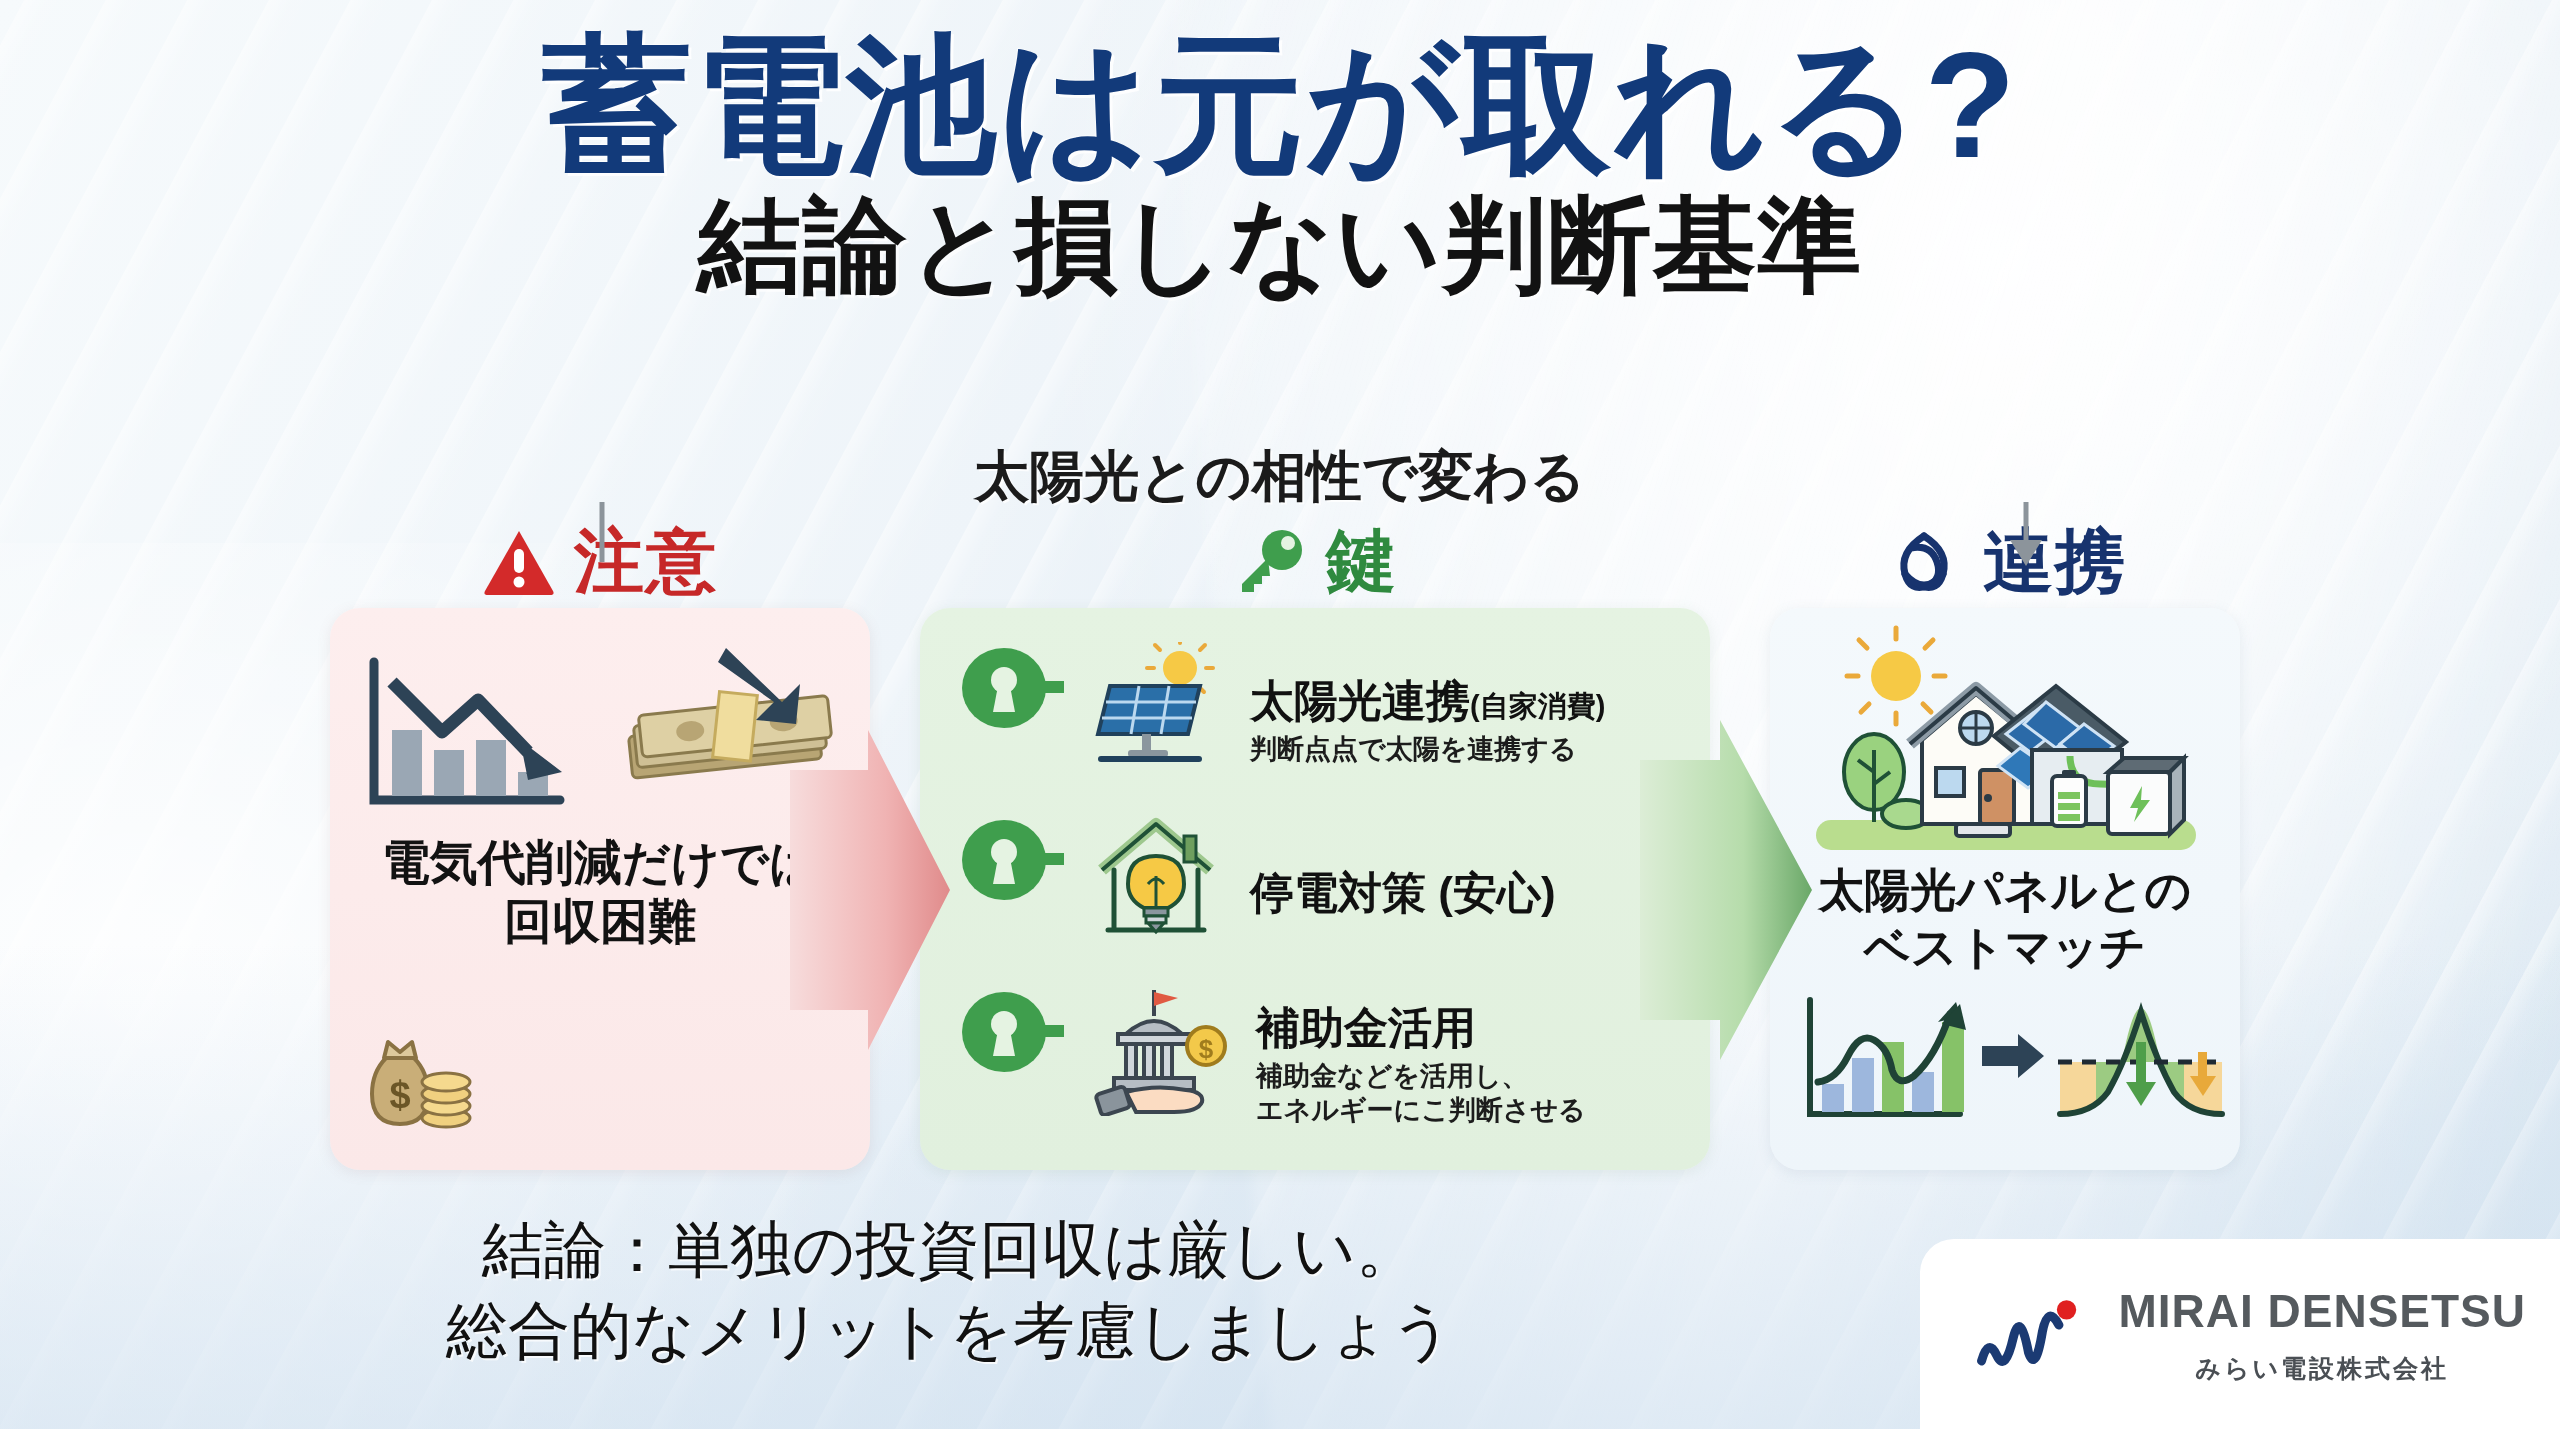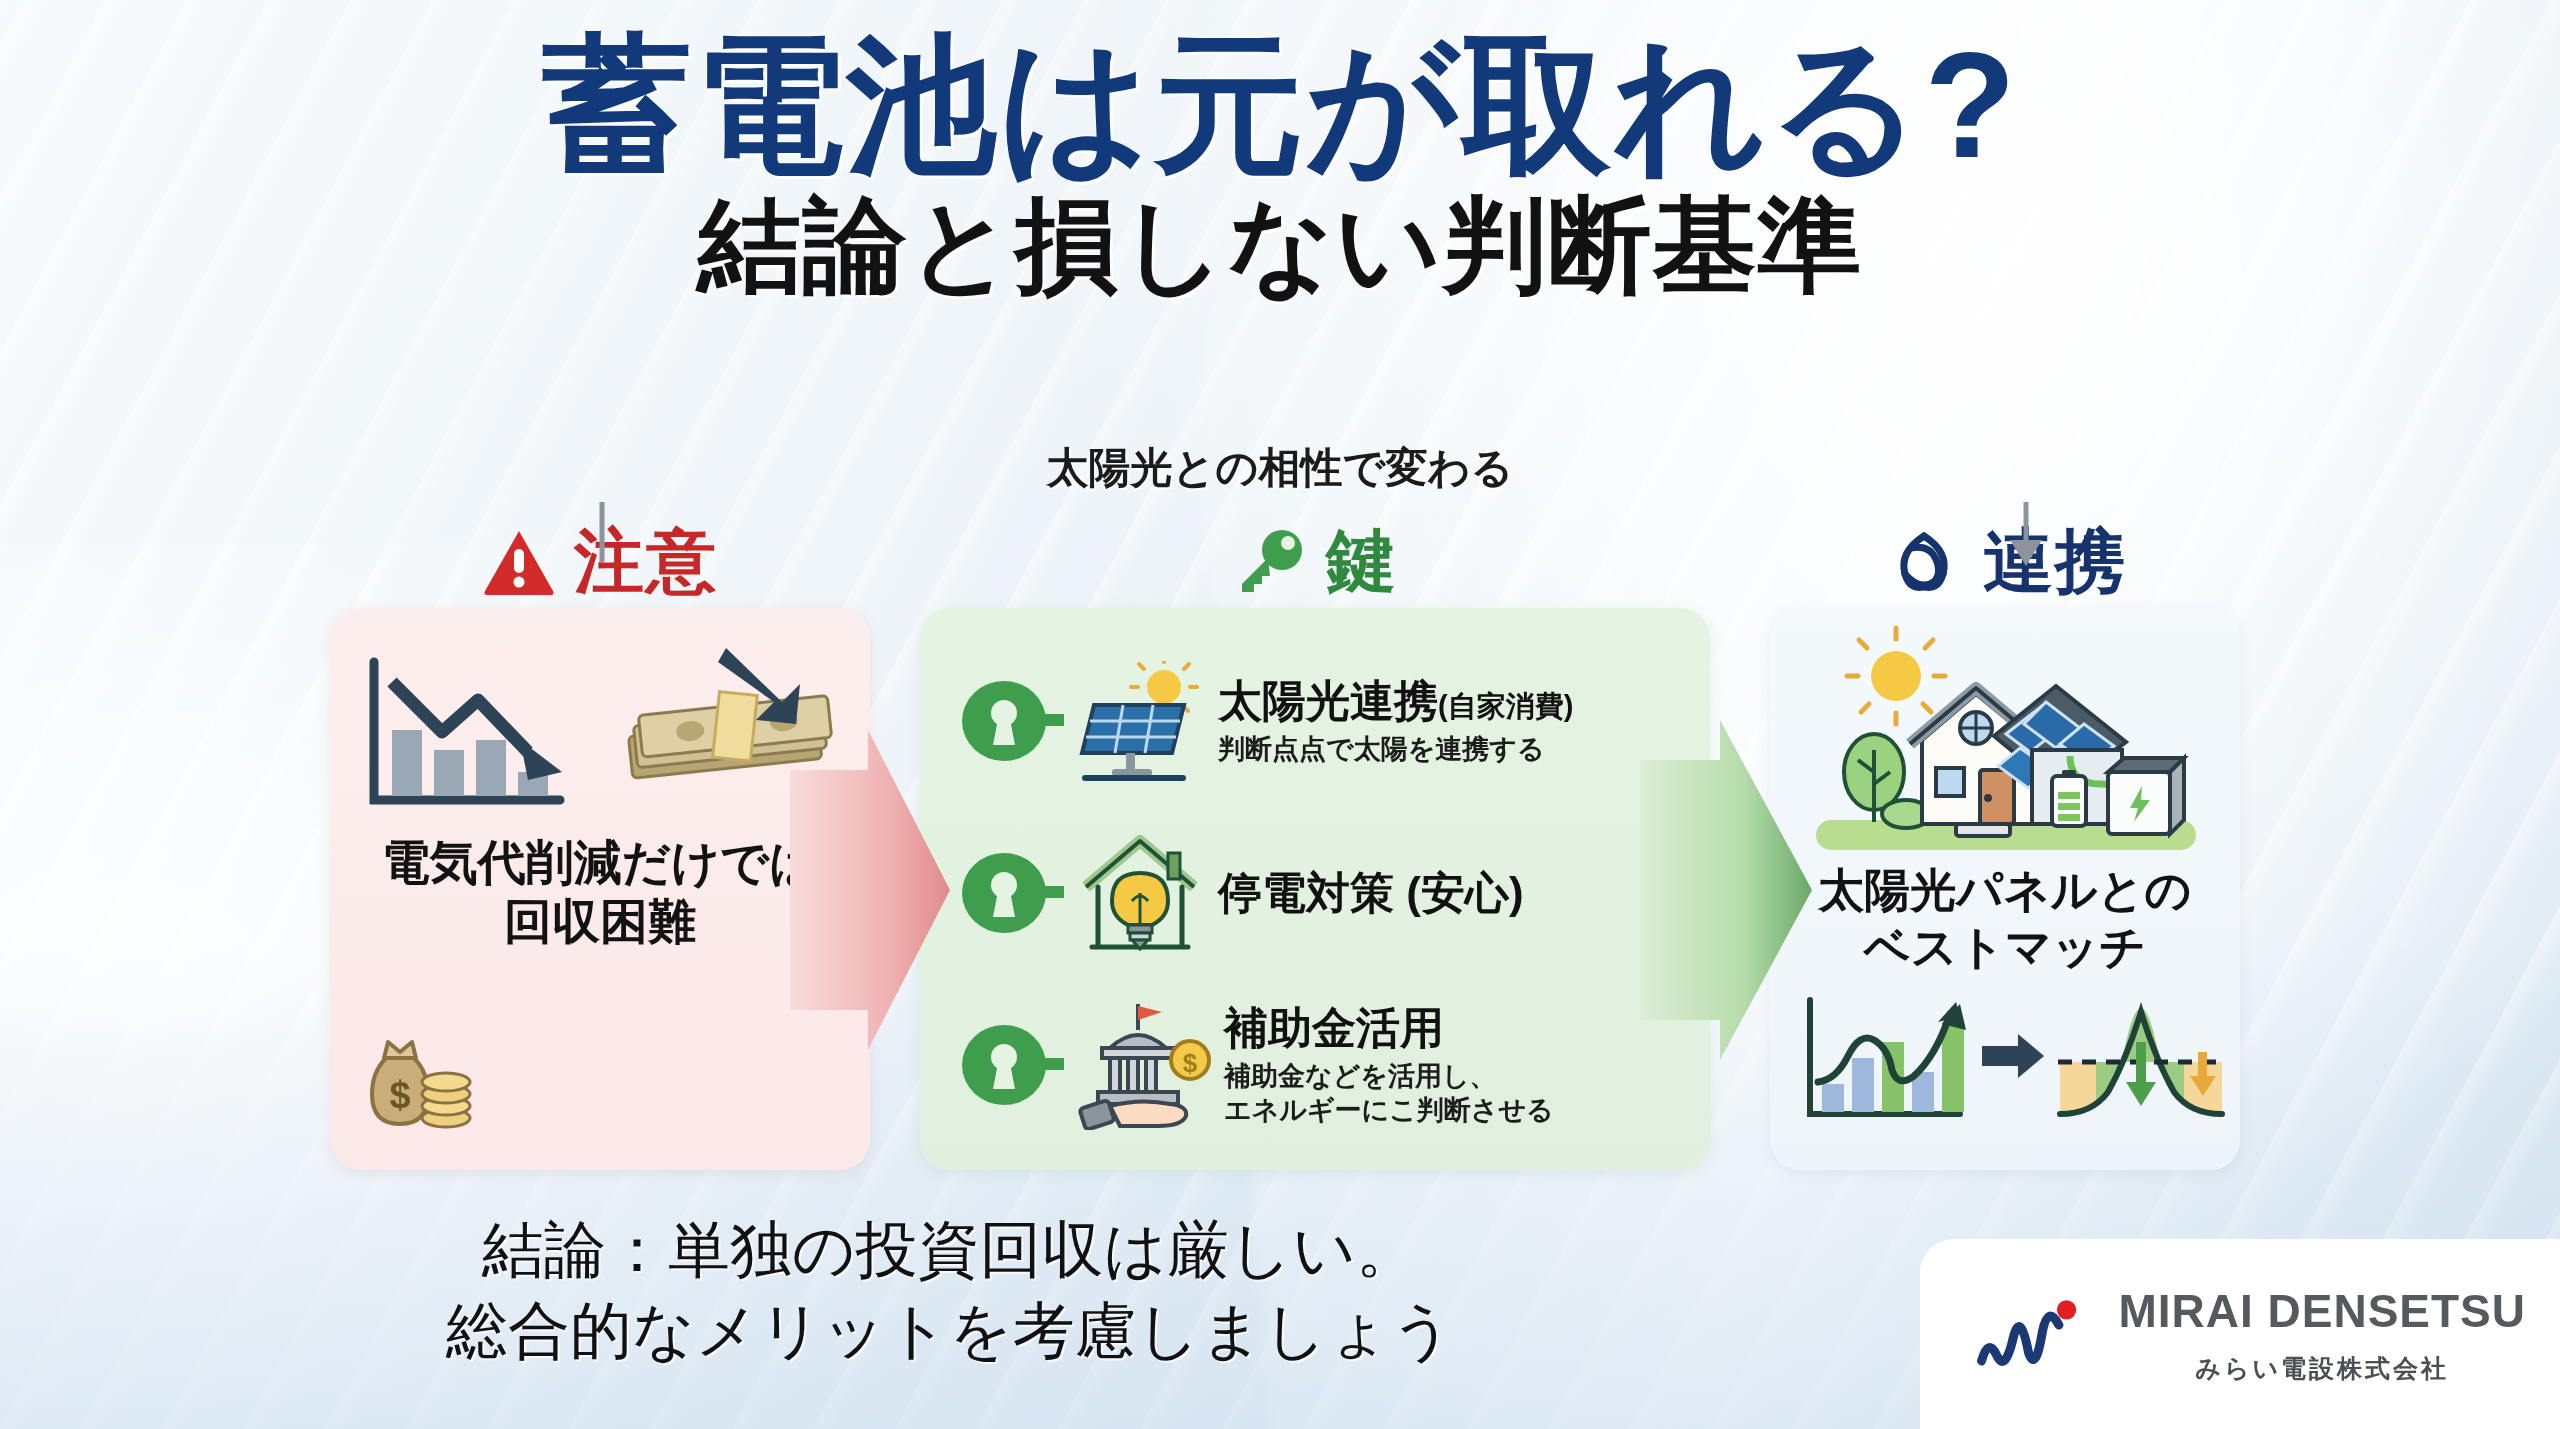--- a/index.html
+++ b/index.html
@@ -57,21 +57,21 @@
   .title-sub {
     font-size: 104px; font-weight: 700; color: #121212; letter-spacing: 1px;
     line-height: 1.05; margin-top: 6px;
     text-shadow: 3px 3px 0 rgba(255,255,255,.7);
   }
 
   
   #connector { position: absolute; top: 440px; left: 0; width: 100%; height: 130px; z-index: 5; }
   .conn-label {
     position: absolute; left: 50%; top: 0; transform: translateX(-50%);
-    font-size: 42px; font-weight: 700; color: #1b1b1b; white-space: nowrap;
+    font-size: 55px; font-weight: 700; color: #1b1b1b; white-space: nowrap;
     text-shadow: 2px 2px 0 rgba(255,255,255,.8);
   }
 
   
   #panels { position: absolute; top: 520px; left: 0; width: 100%; height: 680px; z-index: 4; }
 
   .panel { position: absolute; border-radius: 30px; }
   .panel-head {
     position: absolute; top: -92px; left: 0; width: 100%;
     display: flex; align-items: center; justify-content: center; gap: 18px;
@@ -95,21 +95,21 @@
   .left-foot-text { font-size: 37px; font-weight: 700; color: #1b1b1b; line-height: 1.3; }
 
   
   #panel-mid {
     left: 920px; top: 88px; width: 790px; height: 562px;
     background: linear-gradient(180deg, #e5f3e2 0%, #e1f0de 100%);
     box-shadow: 0 3px 14px rgba(110,150,110,.12);
   }
   #panel-mid .panel-head-text { color: #2f8a3f; }
   .mid-rows { position: absolute; inset: 0; padding: 34px 26px 26px 38px; display: flex; flex-direction: column; justify-content: space-between; }
-  .mid-row { display: flex; align-items: center; gap: 12px; height: 158px; }
+  .mid-row { display: flex; gap: 28px; height: 158px; }
   .mid-row-text { display: flex; flex-direction: column; justify-content: center; }
   .mid-row-title { font-size: 44px; font-weight: 700; color: #111; line-height: 1.12; white-space: nowrap; }
   .mid-row-title .paren { font-size: 29px; font-weight: 700; }
   .mid-row-desc { font-size: 27px; font-weight: 700; color: #1c1c1c; line-height: 1.26; margin-top: 6px; }
 
   
   #panel-right {
     left: 1770px; top: 88px; width: 470px; height: 562px;
     background: linear-gradient(180deg, #f4f9fc 0%, #eef5fa 100%);
     box-shadow: 0 3px 14px rgba(110,130,160,.12);

